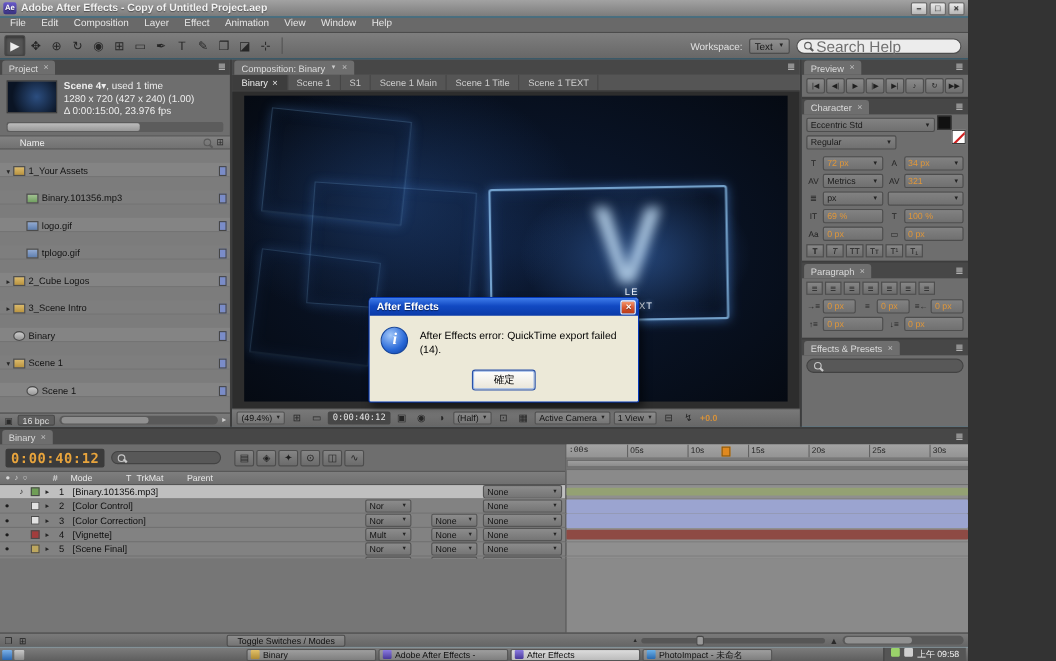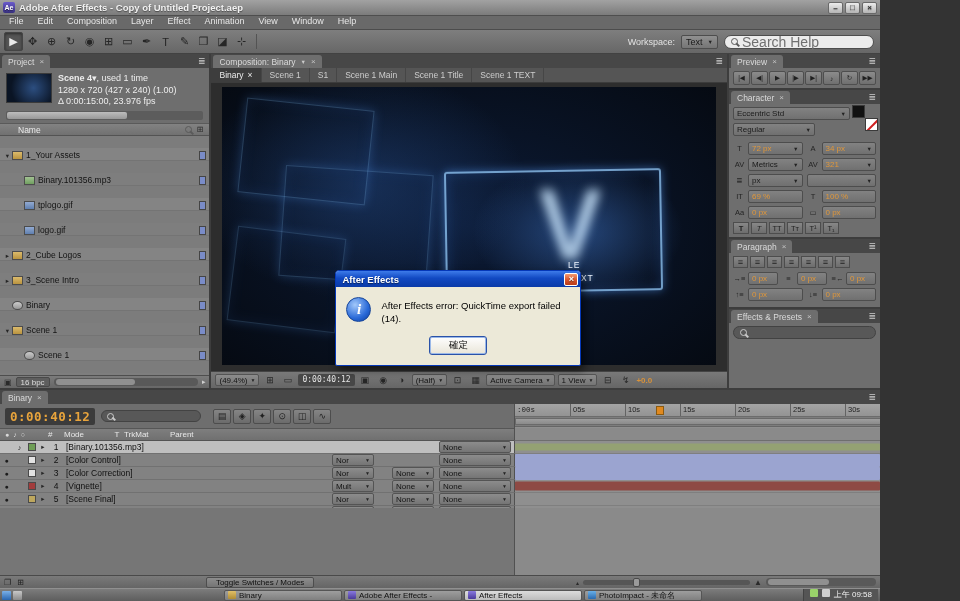--- a/index.html
+++ b/index.html
@@ -325,27 +325,27 @@
           </div>
           <div class="proj-row" style="padding-left: 15px;">
             <span class="arrow"></span>
             <span class="pi pi-audio"></span>
             <span>Binary.101356.mp3</span>
             <span class="proj-chip"></span>
           </div>
           <div class="proj-row" style="padding-left: 15px;">
             <span class="arrow"></span>
             <span class="pi pi-image"></span>
-            <span>tplogo.gif</span>
+            <span>logo.gif</span>
             <span class="proj-chip"></span>
           </div>
           <div class="proj-row" style="padding-left: 15px;">
             <span class="arrow"></span>
             <span class="pi pi-image"></span>
-            <span>logo.gif</span>
+            <span>tplogo.gif</span>
             <span class="proj-chip"></span>
           </div>
           <div class="proj-row" style="padding-left: 3px;">
             <span class="arrow">▸</span>
             <span class="pi pi-folder"></span>
             <span>2_Cube Logos</span>
             <span class="proj-chip"></span>
           </div>
           <div class="proj-row" style="padding-left: 3px;">
             <span class="arrow">▸</span>

